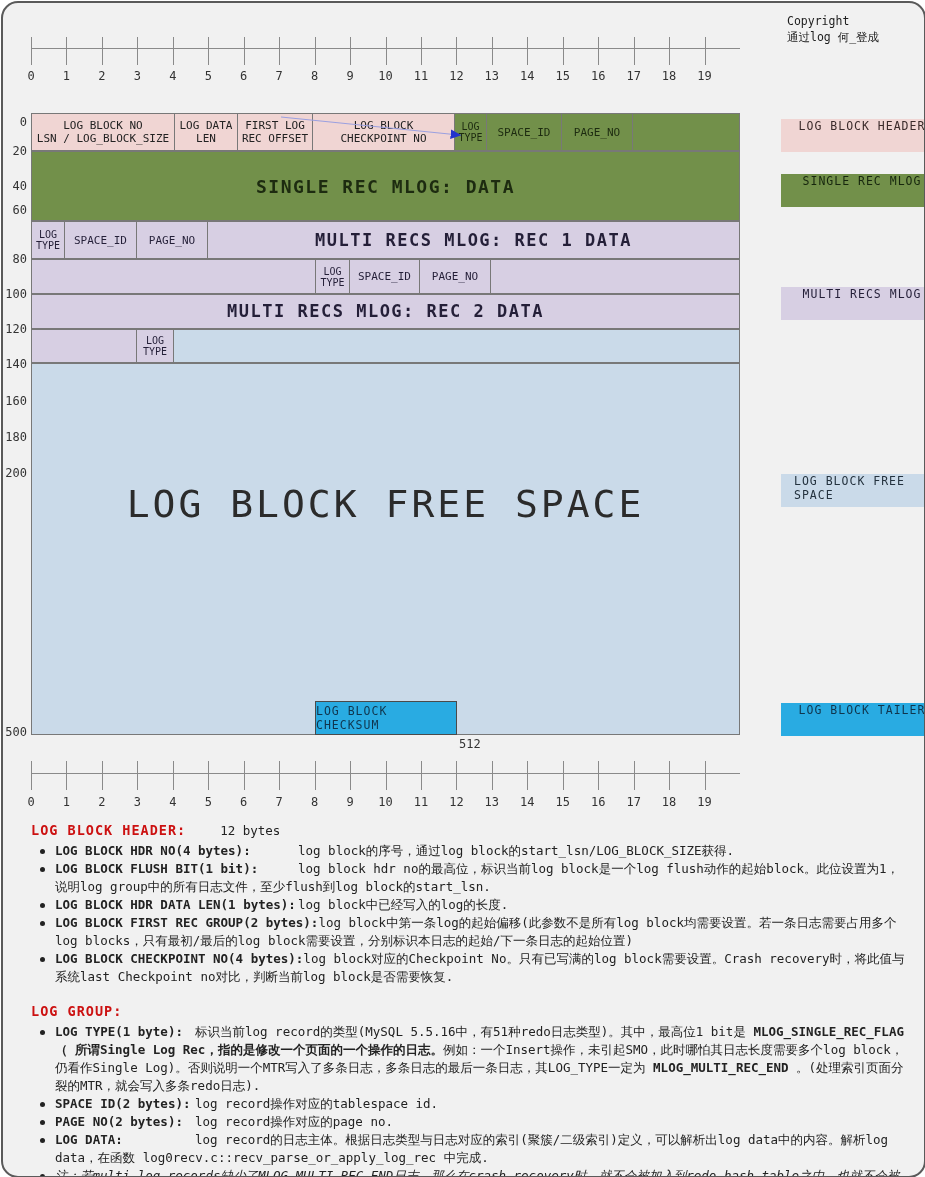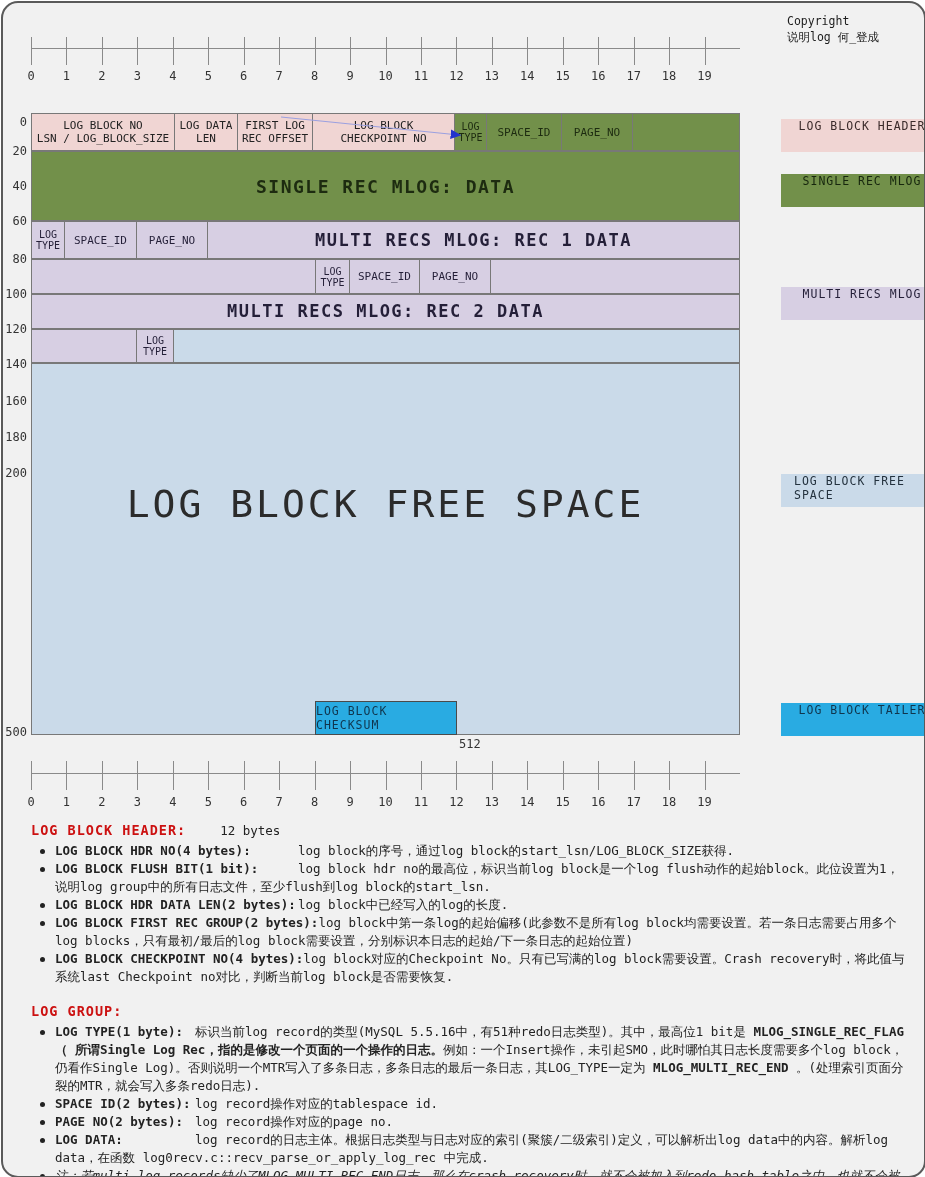--- a/index.html
+++ b/index.html
@@ -61,21 +61,21 @@
   .note .nlbl{font-weight:normal;}
   .mt{margin-top:16px;}
 </style>
 </head>
 <body>
 
 <div id="page">
 
   <div class="copyright">
     <div>Copyright</div>
-    <div>说明log  何_登成</div>
+    <div>通过log  何_登成</div>
   </div>
 
   <div class="ruler" style="top:30px;left:28px;height:56px;">
     <div class="ruler-line" style="top:15px;"></div>
     <div class="ruler-cols">
 
     <div class="ruler-col" style="left: 0px;">
         <div class="tick" style="top:4px;height:11px;"></div>
         <div class="tick" style="top:15px;height:17px;"></div>
         <span class="ruler-num" style="top:36px;">0</span>
@@ -281,21 +281,21 @@
         <div class="tick" style="top:10px;height:12px;"></div>
         <div class="tick" style="top:22px;height:17px;"></div>
         <span class="ruler-num" style="top:44px;">19</span>
       </div>
       </div>
   </div>
 
   <span class="scale-label" style="top:112px;">0</span>
   <span class="scale-label" style="top:141px;">20</span>
   <span class="scale-label" style="top:176px;">40</span>
-  <span class="scale-label" style="top:211px;">60</span>
+  <span class="scale-label" style="top:200px;">60</span>
   <span class="scale-label" style="top:249px;">80</span>
   <span class="scale-label" style="top:284px;">100</span>
   <span class="scale-label" style="top:319px;">120</span>
   <span class="scale-label" style="top:354px;">140</span>
   <span class="scale-label" style="top:391px;">160</span>
   <span class="scale-label" style="top:427px;">180</span>
   <span class="scale-label" style="top:463px;">200</span>
   <span class="scale-label" style="top:722px;">500</span>
   <span class="end-label" style="left:456px;top:734px;">512</span>
 
@@ -420,21 +420,21 @@
       <span class="sec-title">LOG BLOCK HEADER:</span><span class="sec-size">12 bytes</span>
     </div>
     <ul class="blist">
       <li>
         <span class="lbl w1">LOG BLOCK HDR NO(4 bytes):</span><span>log block的序号，通过log block的start_lsn/LOG_BLOCK_SIZE获得.</span>
       </li>
       <li>
         <span class="lbl w1">LOG BLOCK FLUSH BIT(1 bit):</span><span>log block hdr no的最高位，标识当前log block是一个log flush动作的起始block。此位设置为1，说明log group中的所有日志文件，至少flush到log block的start_lsn.</span>
       </li>
       <li>
-        <span class="lbl w1">LOG BLOCK HDR DATA LEN(2 bytes):</span><span>log block中已经写入的log的长度.</span>
+        <span class="lbl w1">LOG BLOCK HDR DATA LEN(1 bytes):</span><span>log block中已经写入的log的长度.</span>
       </li>
       <li>
         <span class="lbl w1">LOG BLOCK FIRST REC GROUP(2 bytes):</span><span>log block中第一条log的起始偏移(此参数不是所有log block均需要设置。若一条日志需要占用多个log blocks，只有最初/最后的log block需要设置，分别标识本日志的起始/下一条日志的起始位置)</span>
       </li>
       <li>
         <span class="lbl w1">LOG BLOCK CHECKPOINT NO(4 bytes):</span><span>log block对应的Checkpoint No。只有已写满的log block需要设置。Crash recovery时，将此值与系统last Checkpoint no对比，判断当前log block是否需要恢复.</span>
       </li>
     </ul>
 
     <div class="mt">

